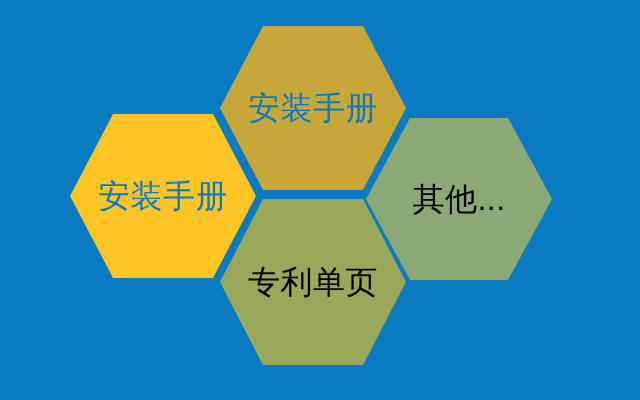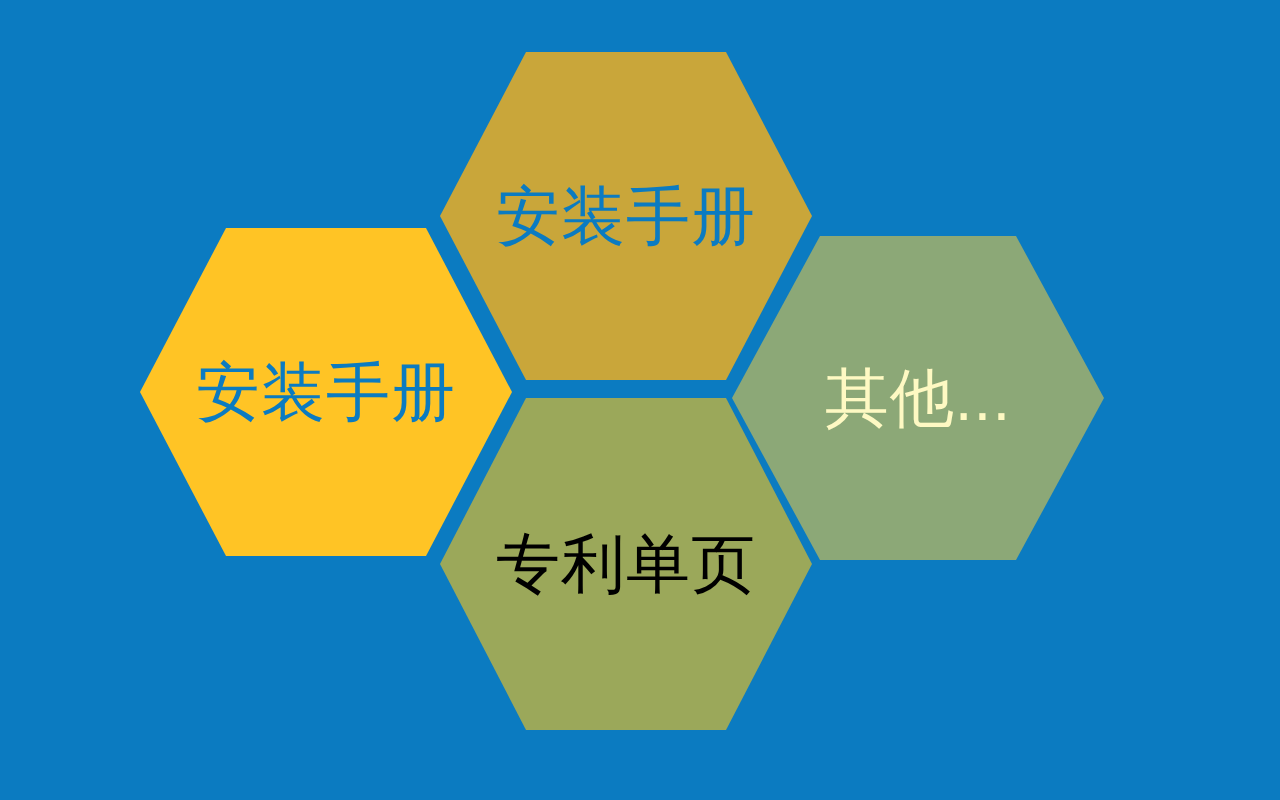--- a/index.html
+++ b/index.html
@@ -46,15 +46,15 @@
   <svg class="hex-svg" id="hex-layer" viewBox="0 0 640 400" xmlns="http://www.w3.org/2000/svg">
       <polygon points="70,196 113,114 213,114 256,196 213,278 113,278" fill="#ffc425"></polygon>
       <polygon points="220,108 263,26 363,26 406,108 363,190 263,190" fill="#c9a63a"></polygon>
       <polygon points="220,282 263,199 363,199 406,282 363,365 263,365" fill="#9ba85a"></polygon>
       <polygon points="366,199 410,118 508,118 552,199 508,280 410,280" fill="#8ca877"></polygon>
     </svg>
   <div id="label-layer">
       <div class="hex-label" style="left: 163px; top: 196px; font-size: 32px; color: rgb(11, 123, 193);">安装手册</div>
       <div class="hex-label" style="left: 313px; top: 108px; font-size: 32px; color: rgb(11, 123, 193);">安装手册</div>
       <div class="hex-label" style="left: 313px; top: 282px; font-size: 32px; color: #000000;">专利单页</div>
-      <div class="hex-label" style="left: 459px; top: 199px; font-size: 32px; color: #fef9c3;">其他...</div>
+      <div class="hex-label" style="left: 459px; top: 199px; font-size: 32px; color: #000000;">其他...</div>
     </div>
 </div>
 
 </body></html>

